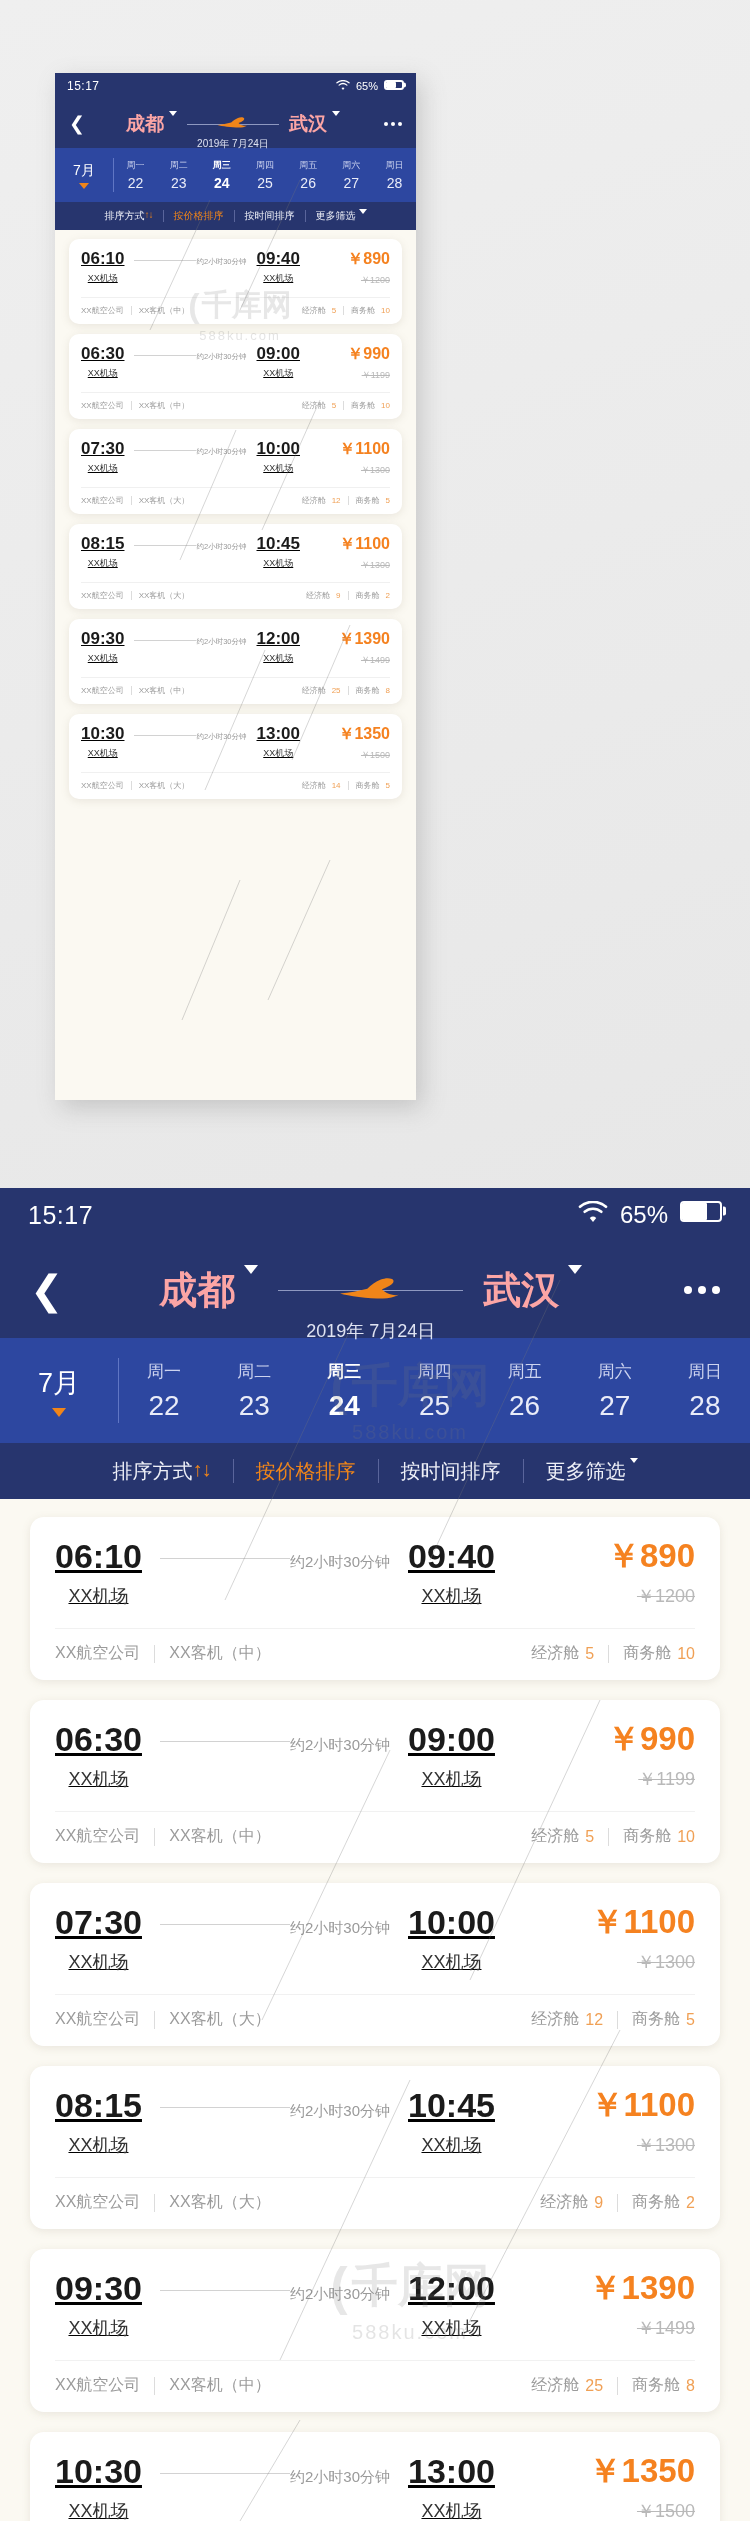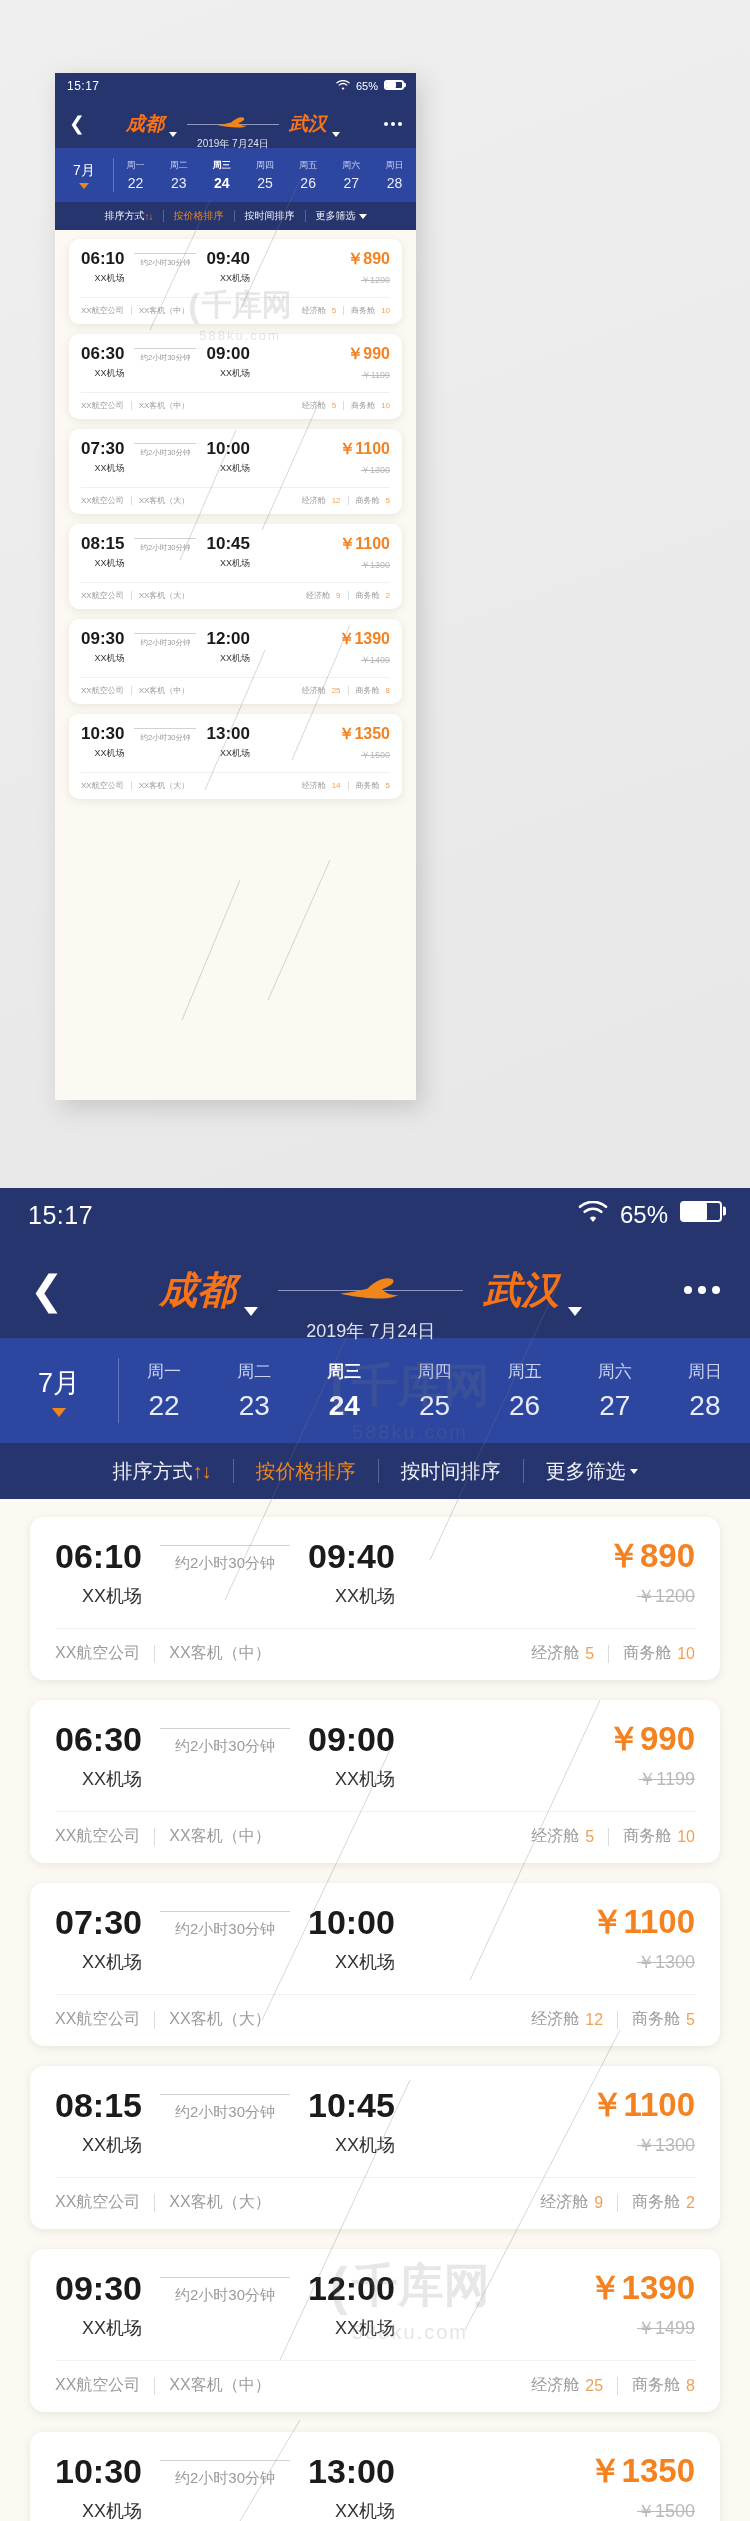--- a/index.html
+++ b/index.html
@@ -42,21 +42,21 @@
   .batt > i { display:block; background:#fff; height:100%; border-radius:1px; }
 
   .navbar {
     background: #27356e;
     color: #fff;
     position: relative;
     display: flex; align-items: center;
   }
   .nav-back { color:#fff; font-weight:300; line-height:1; }
   .nav-center { flex:1; display:flex; align-items:center; justify-content:center; position:relative; }
-  .city { font-weight: 700; color:#f97316; display:flex; align-items:flex-end;font-style:italic; }
+  .city { font-weight: 700; color:#fca5a5; display:flex; align-items:flex-start; }
   .caret-d {
     display:inline-block; width:0; height:0; border-left:5px solid transparent;
     border-right:5px solid transparent; border-top:6px solid #fff;
   }
   .route-mid { position:relative; display:flex; align-items:center; justify-content:center; }
   .route-line { height:1px; background:#8e98c0; width:100%; position:absolute; top:50%; left:0; }
   .plane { position:relative; z-index:2; }
   .nav-date {
     position:absolute; left:0; right:0; text-align:center; color:#dfe3f2;
   }
@@ -81,40 +81,40 @@
   }
   .ds-day .dnum { color:#e9ecf8; font-weight:300; }
   .ds-day.active .dow { color:#fff; font-weight:700; }
   .ds-day.active .dnum { color:#fff; font-weight:700; }
 
   
   .sortbar {
     background:#27356e; display:flex; align-items:center; justify-content:center;
     color:#fff;
   }
-  .sort-item { color:#edeff7; display:flex; align-items:center; white-space:nowrap; }
+  .sort-item { color:#edeff7; display:flex; white-space:nowrap; }
   .sort-item.active { color:#f08519; }
   .sort-sep { background:#5a659b; }
   .arrows { color:#f08519; letter-spacing:-1px; }
   .caret-sm {
     display:inline-block; width:0;height:0;border-left:4px solid transparent;
     border-right:4px solid transparent;border-top:5px solid #fff;
   }
 
   
   .list { background:#fbf9f2; }
   .card {
     background:#fff; border-radius:10px;
     box-shadow: 0 2px 8px rgba(140,130,110,.16);
   }
   .card-top { display:flex; align-items:flex-start; }
-  .seg-time { text-align:right; }
+  .seg-time { text-align:center;text-decoration:underline; }
   .t-big { font-weight:700; color:#1b1b1b; line-height:1; font-family:"Liberation Sans",sans-serif;}
   .t-air { color:#333; }
-  .seg-mid { display:flex; flex-direction:column; align-items:center; }
+  .seg-mid { display:flex; flex-direction:row; align-items:center; }
   .mid-line { background:#d2d2d2; height:1px; }
   .mid-dur { color:#9a9a9a; white-space:nowrap; }
   .seg-price { margin-left:auto; text-align:right; }
   .p-now { color:#f58220; font-weight:700; line-height:1; white-space:nowrap; }
   .p-old { color:#b9b9b9; text-decoration:line-through; }
   .card-bot { display:flex; align-items:center; }
   .cb-left { color:#9b9b9b; display:flex; align-items:center; }
   .cb-right { margin-left:auto; color:#9b9b9b; display:flex; align-items:center; }
   .vsep { background:#dcdcdc; display:inline-block; }
   .num-o { color:#f0a055; }

